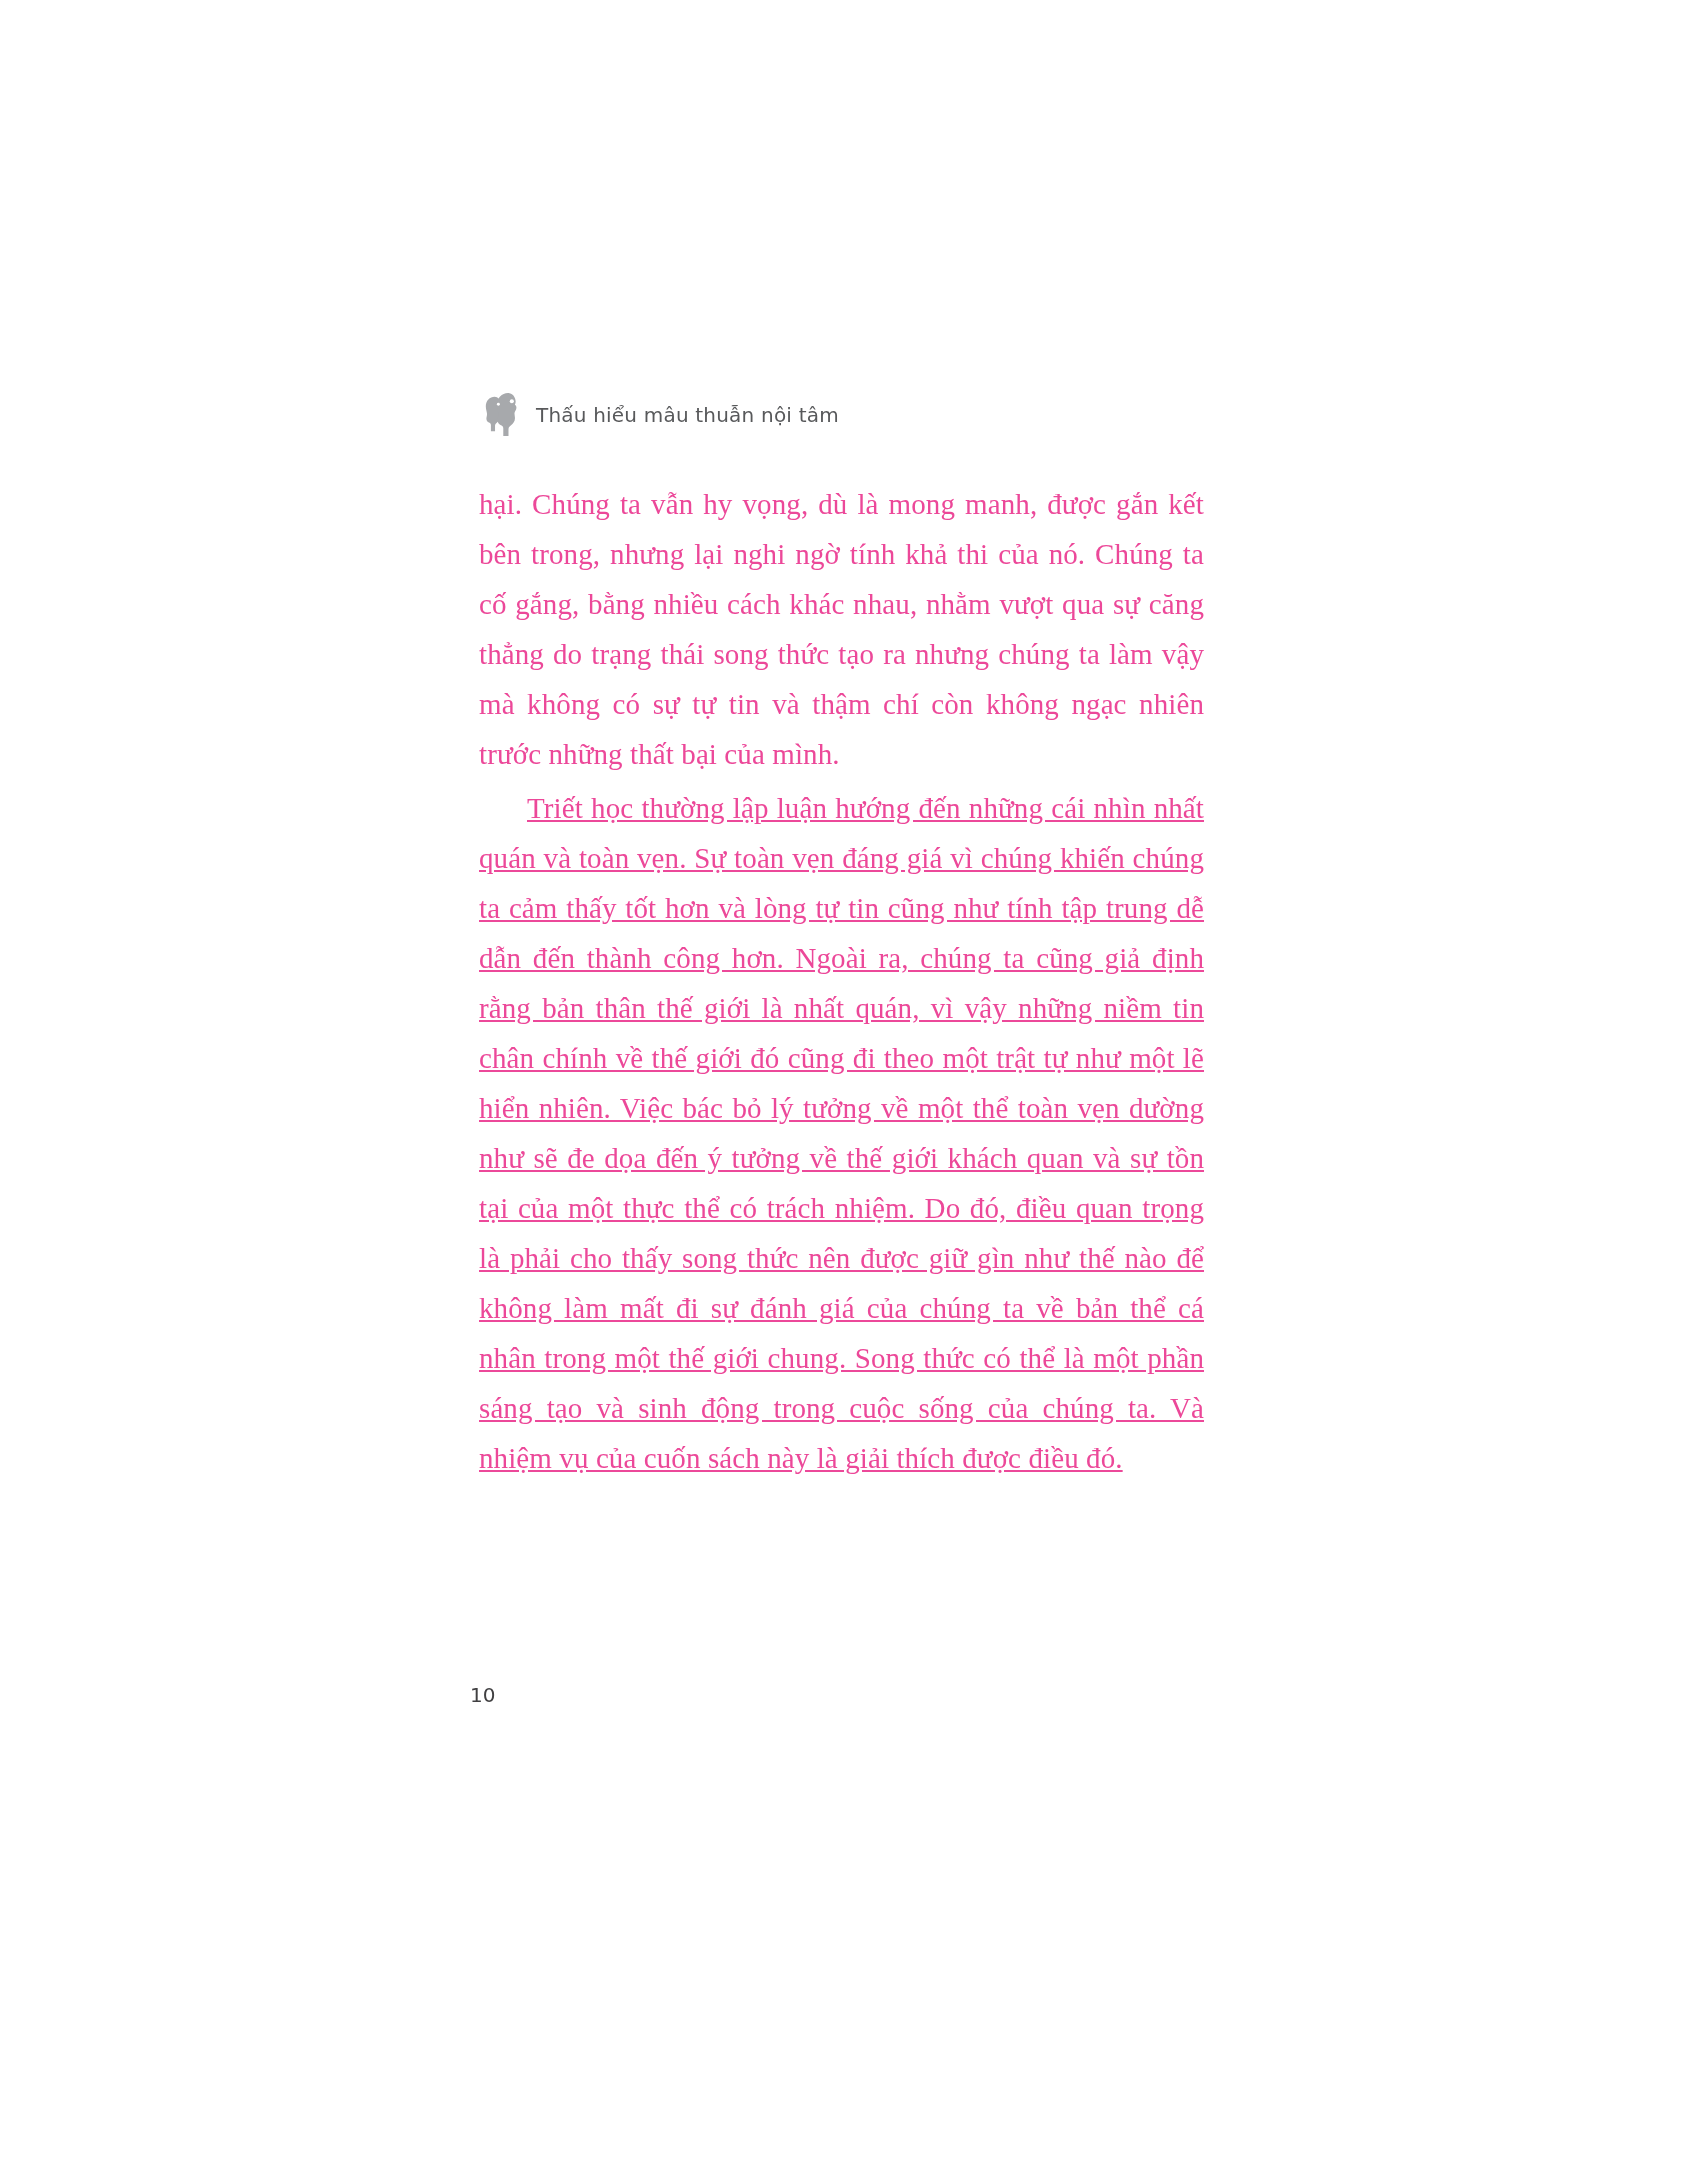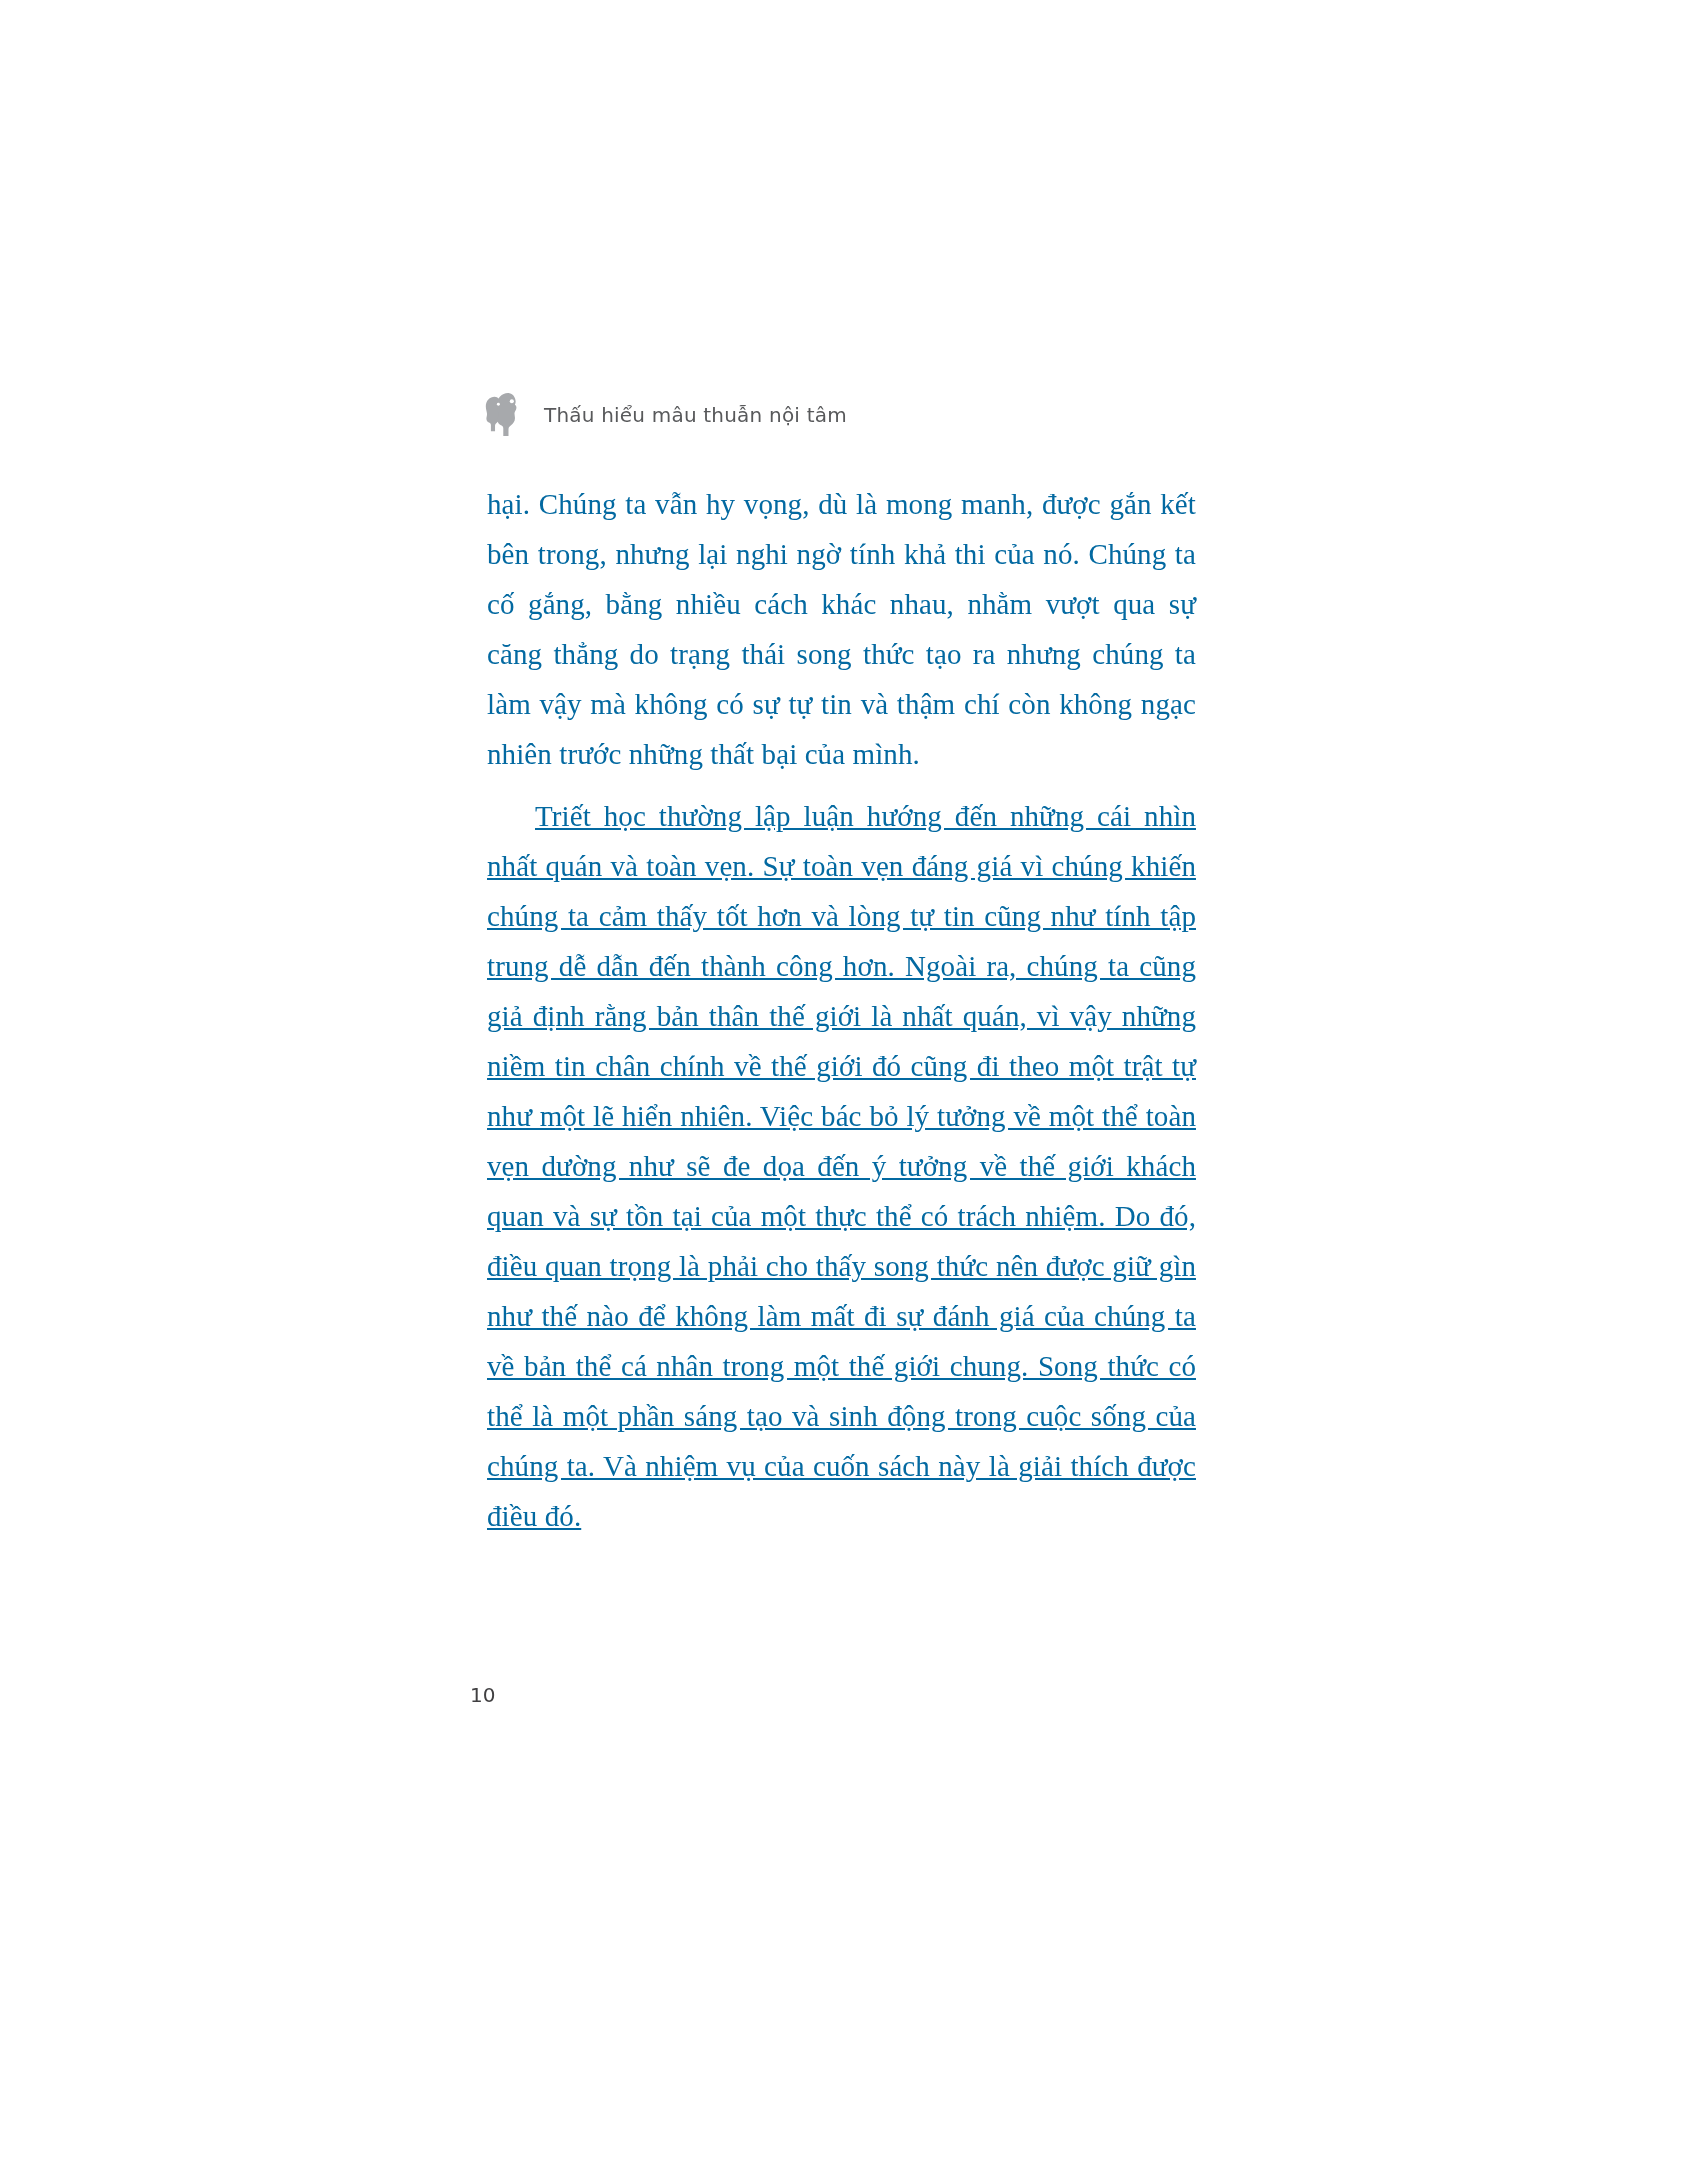--- a/index.html
+++ b/index.html
@@ -23,21 +23,21 @@
     position: absolute;
     left: 475px;
     top: 386px;
     width: 733px;
   }
 
   
   .running-head {
     display: flex;
     align-items: center;
-    gap: 14px;
+    gap: 6px;
     height: 57px;
     margin-bottom: 36px;
   }
   .head-icon {
     width: 55px;
     height: 55px;
     flex: 0 0 55px;
     position: relative;
   }
   .head-icon svg {
@@ -48,27 +48,27 @@
   .head-title {
     font-family: "DejaVu Sans", sans-serif;
     font-size: 20px;
     letter-spacing: 0.2px;
     color: #58595b;
     white-space: nowrap;
   }
 
   
   .body-text p {
-    margin: 12px;
+    margin: 4px;
     text-align: justify;
     text-justify: inter-word;
     font-family: "Liberation Serif", serif;
     font-size: 29px;
     line-height: 50px;
-    color: #0369a1;
+    color: #ec4899;
     letter-spacing: 0.1px;
   }
   .body-text p.indent {
     text-indent: 48px;
   }
   .body-text p + p {
     margin-top: 0px;
     text-decoration: underline;
   }
 

